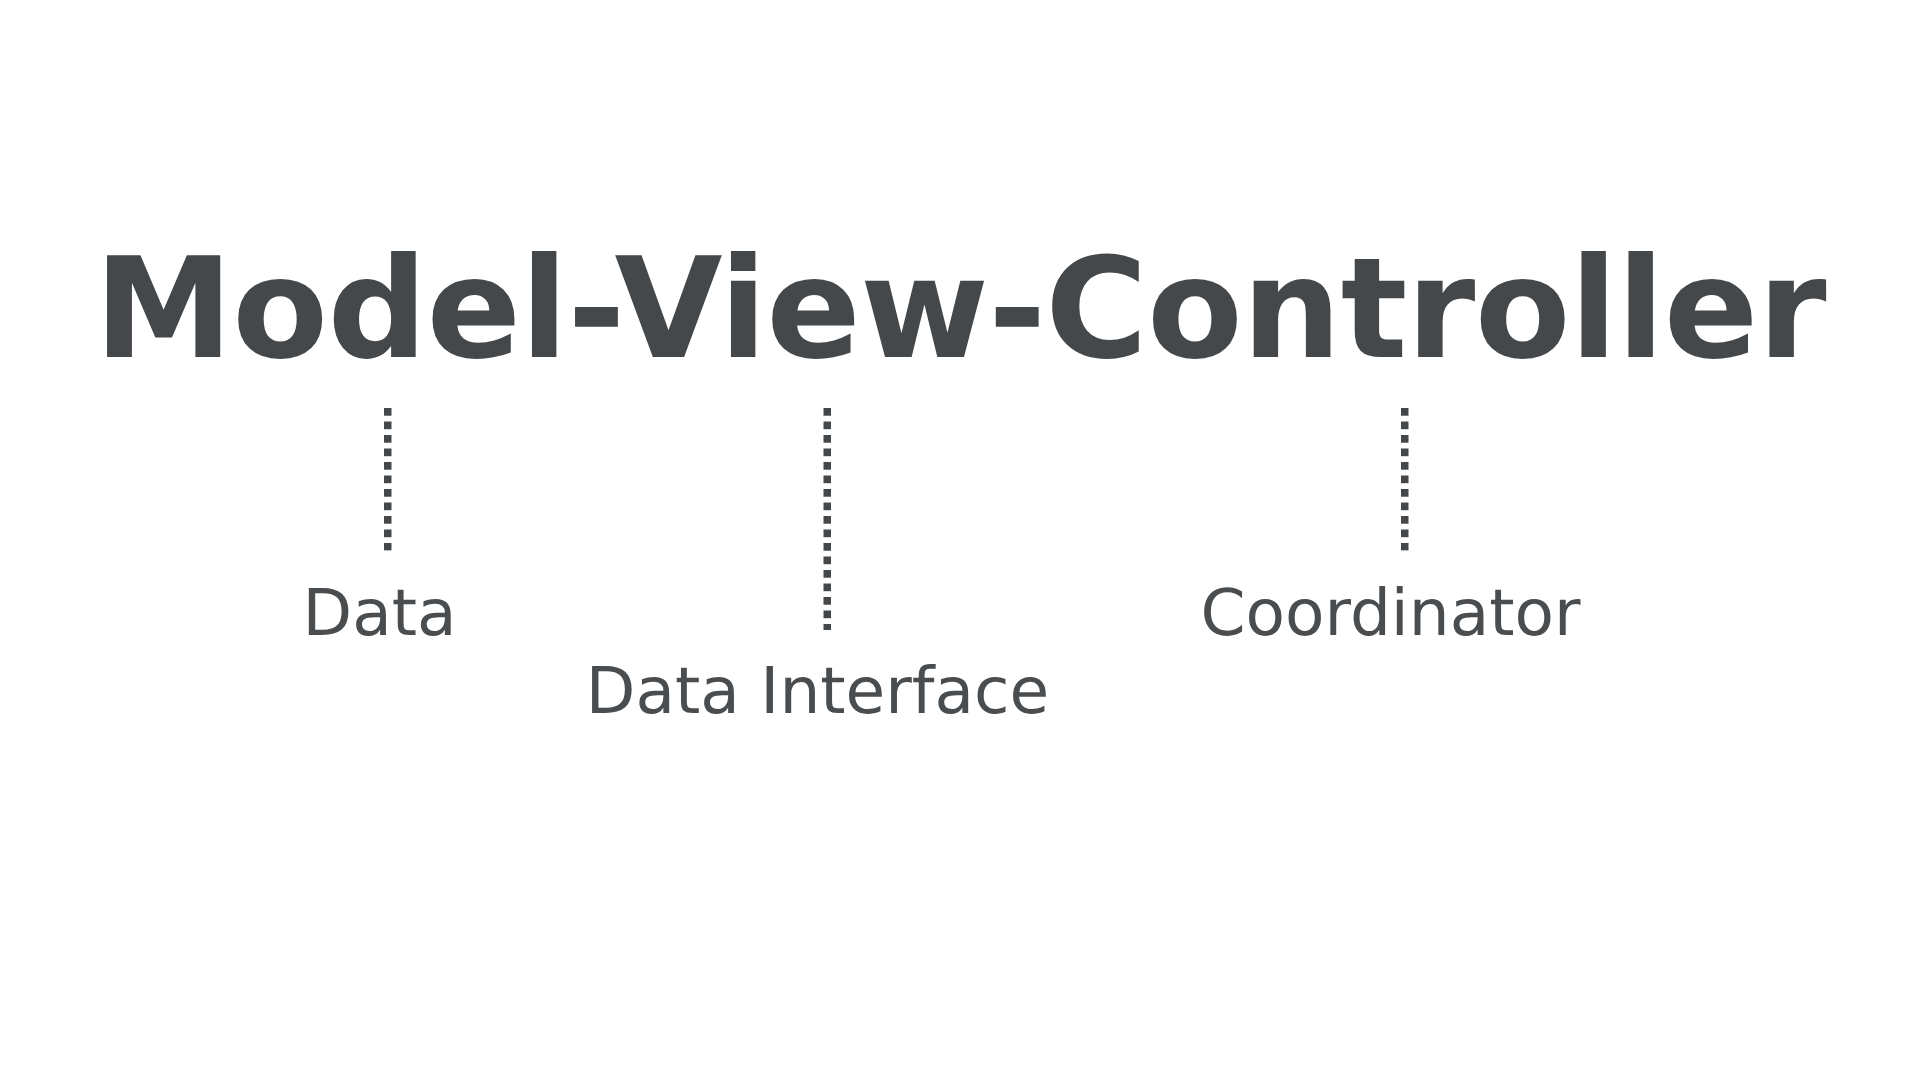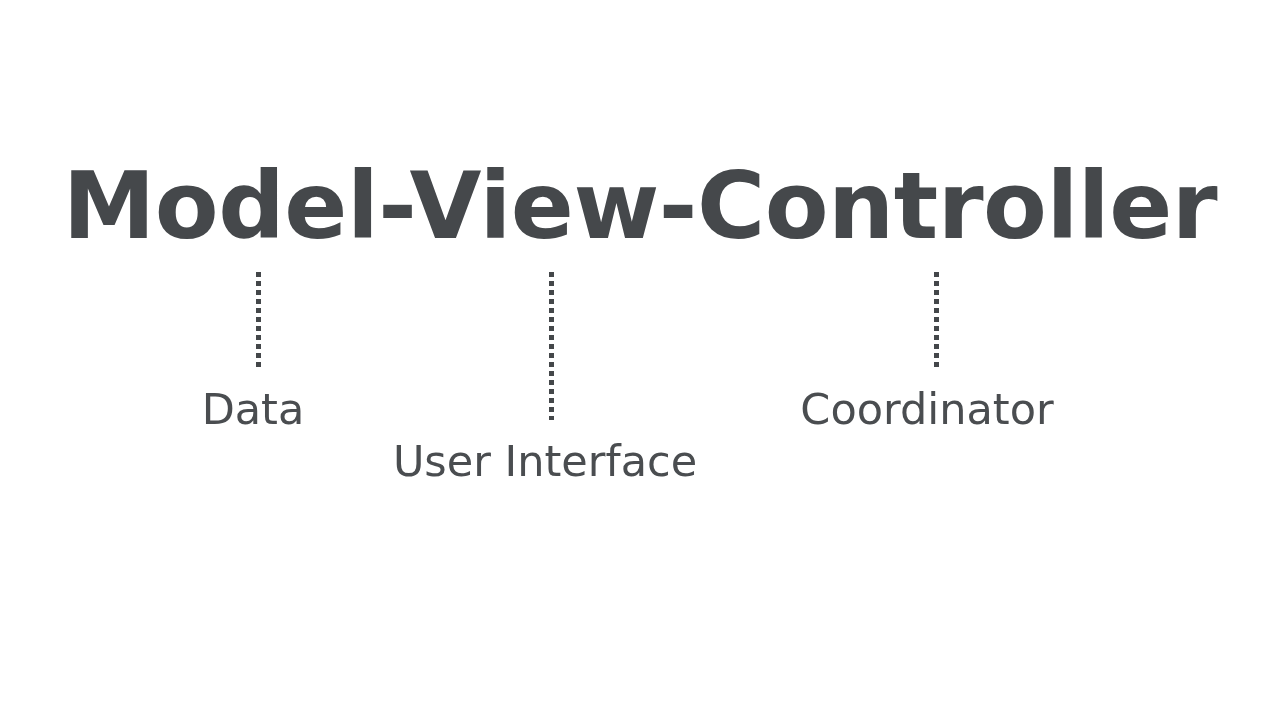--- a/index.html
+++ b/index.html
@@ -105,17 +105,17 @@
   <div class="title" id="slide-title">Model-View-Controller</div>
 
   <div class="connector" id="connector-model"></div>
 
   <div class="connector" id="connector-view"></div>
 
   <div class="connector" id="connector-controller"></div>
 
   <div class="sublabel" id="label-data">Data</div>
 
-  <div class="sublabel" id="label-user-interface">User Interface</div>
+  <div class="sublabel" id="label-user-interface">Data Interface</div>
 
   <div class="sublabel" id="label-coordinator">Coordinator</div>
 
 </div>
 
 </body></html>

